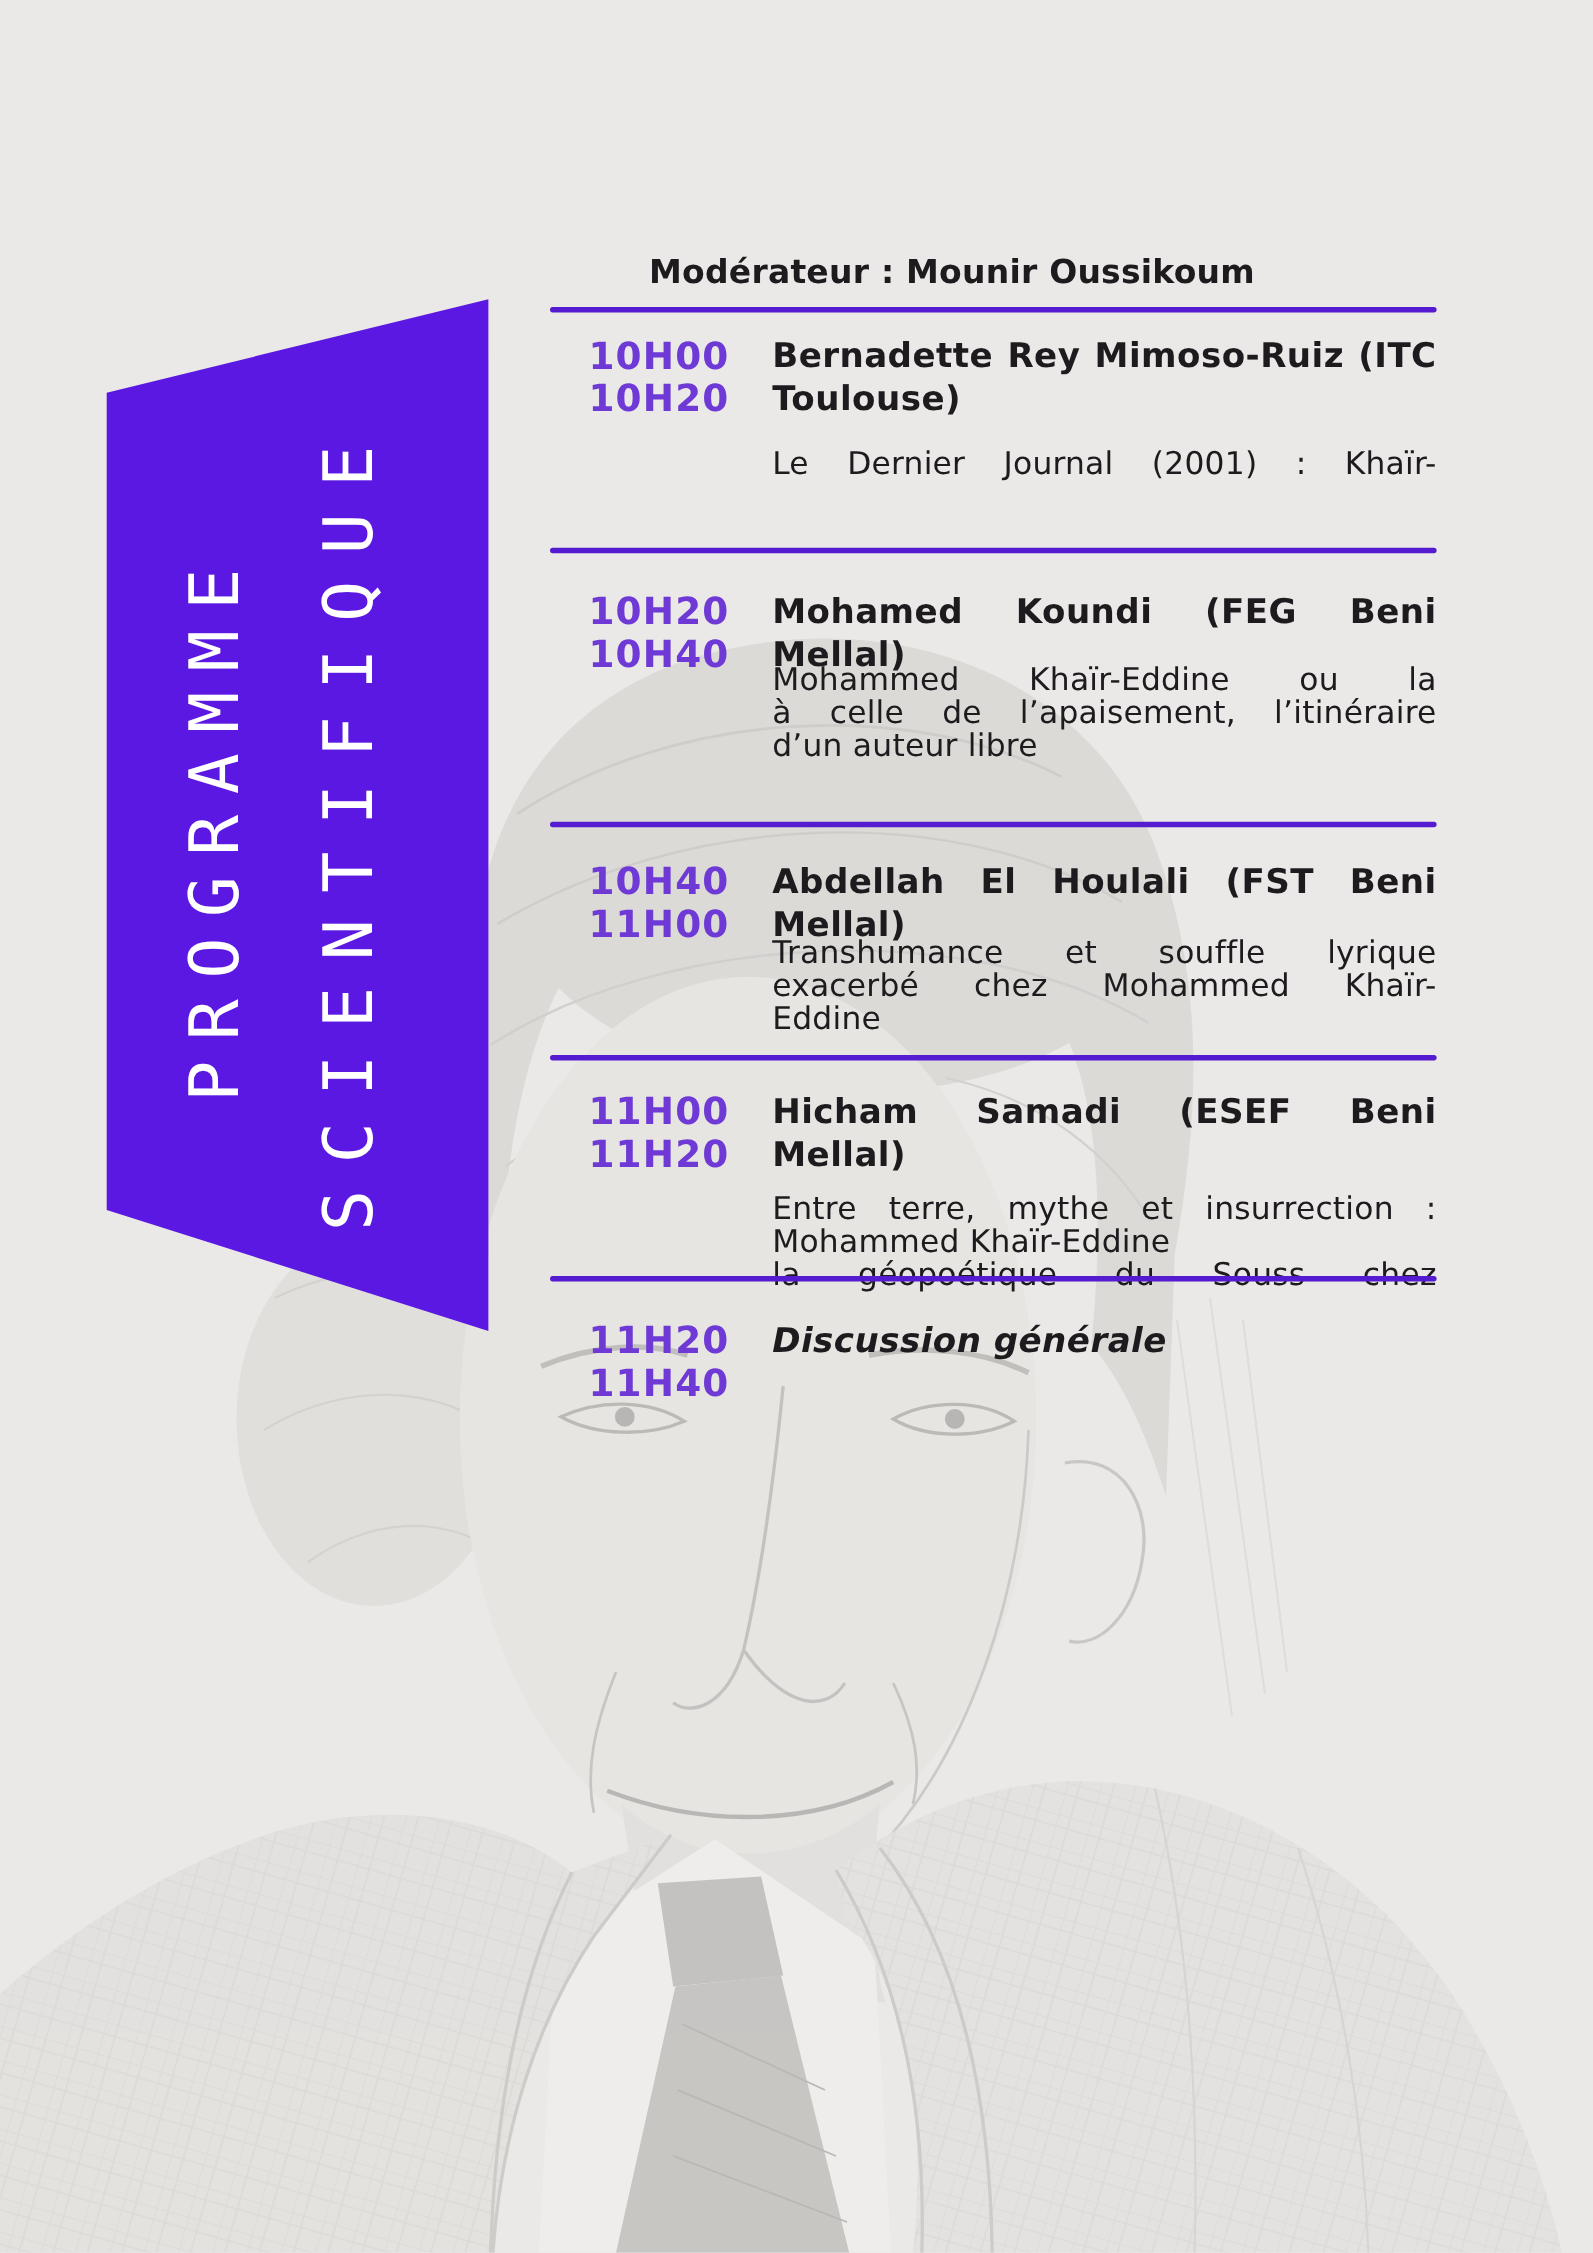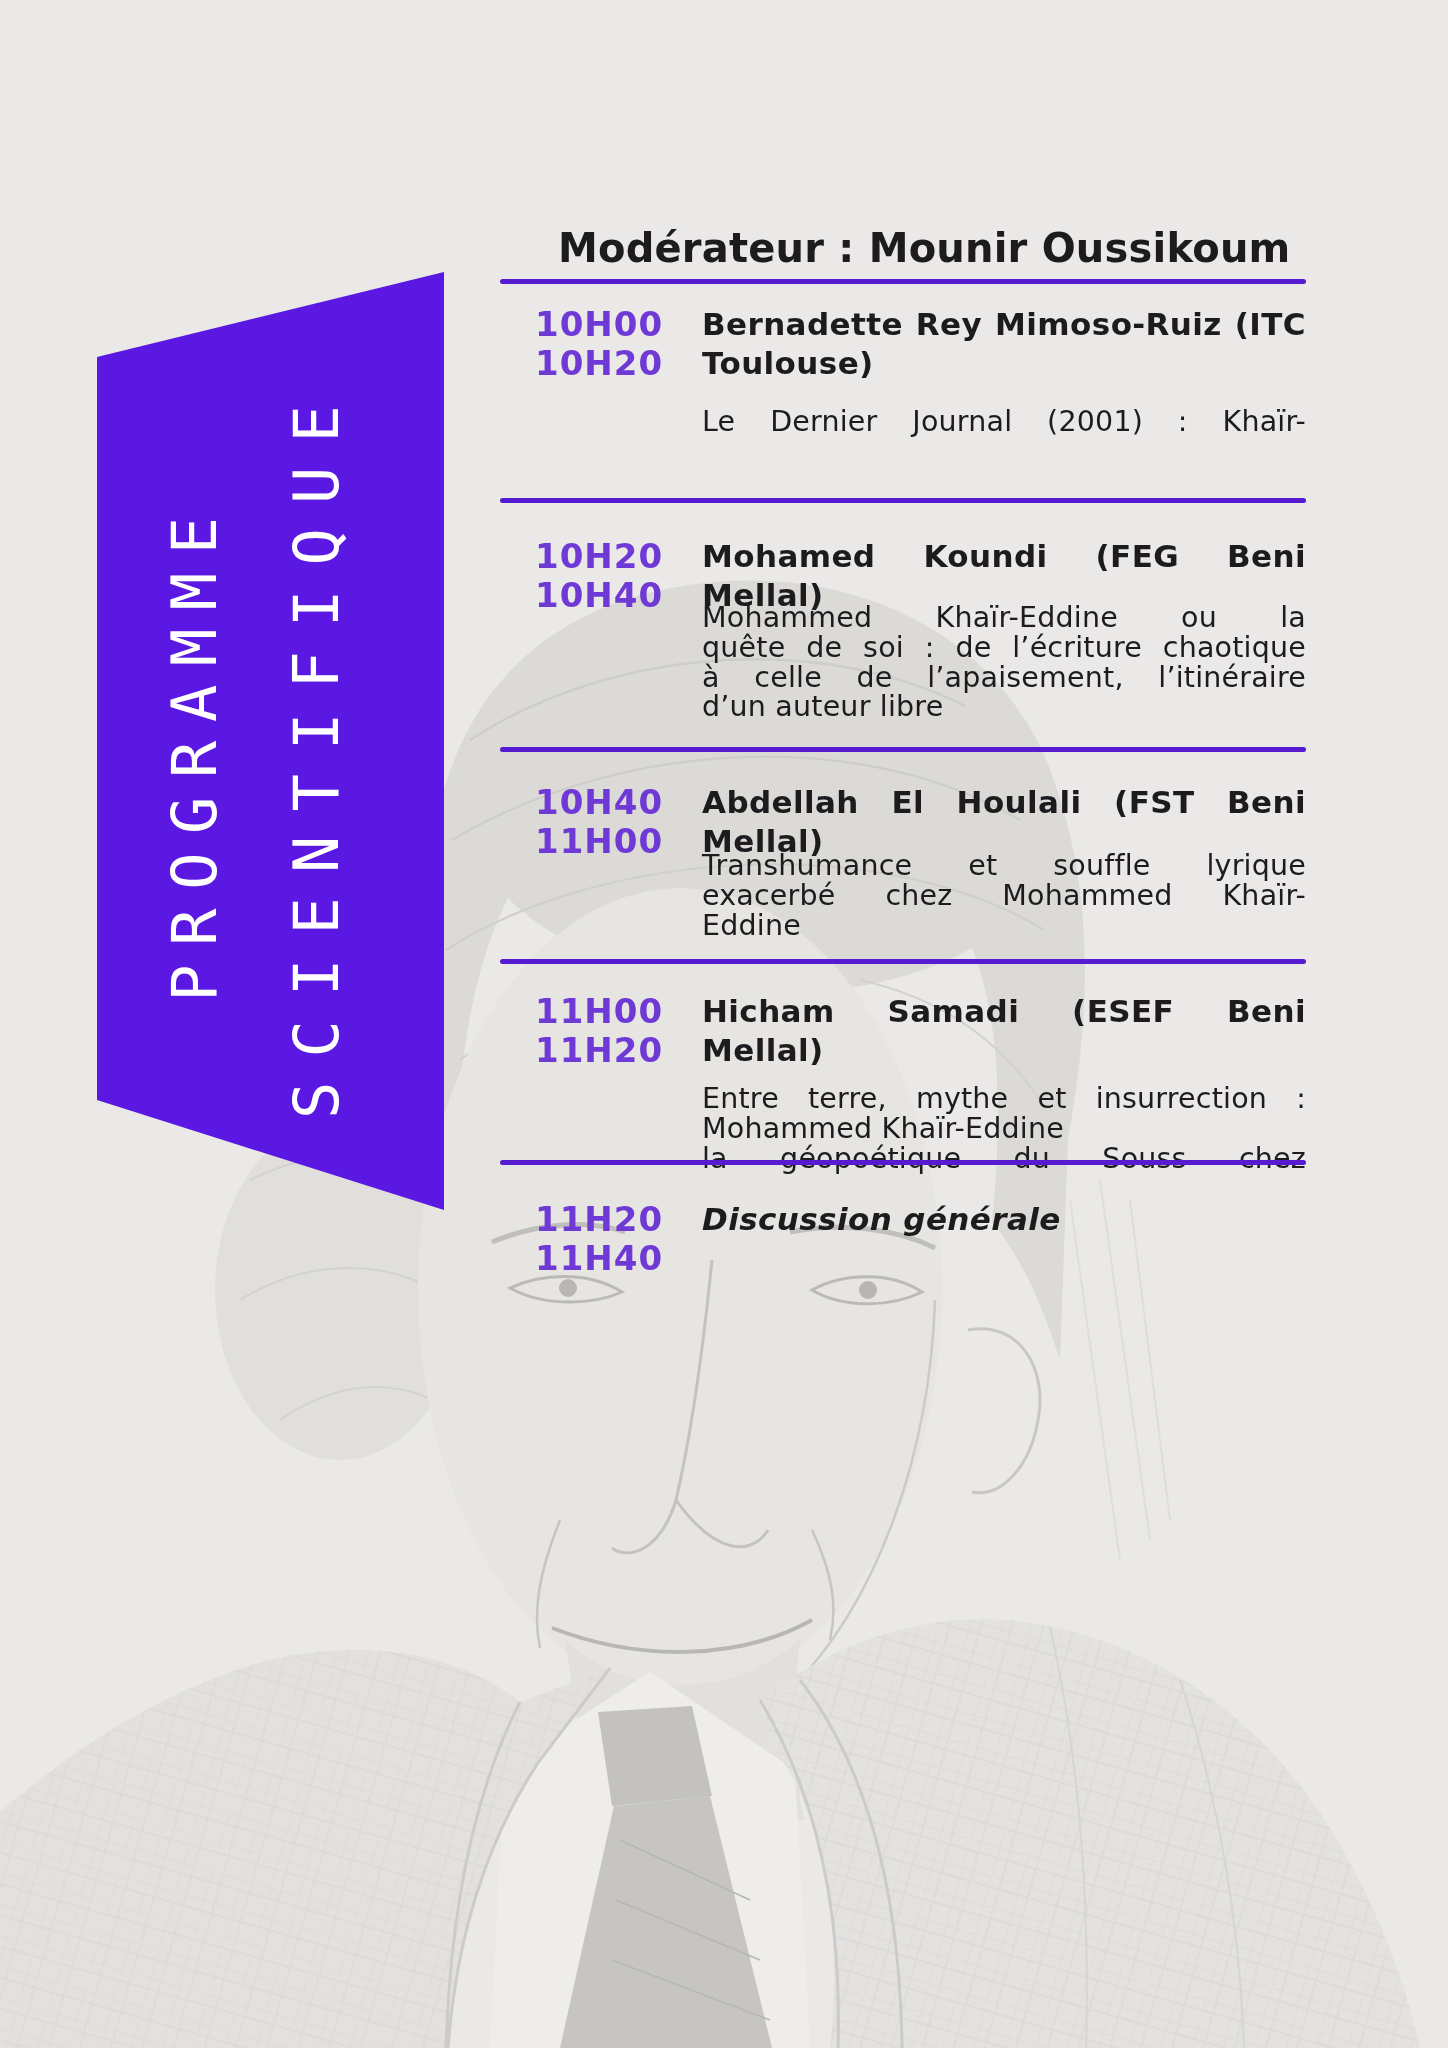--- a/index.html
+++ b/index.html
@@ -25,22 +25,22 @@
     transform:rotate(-90deg);
     display:flex;flex-direction:column;justify-content:center;align-items:center;
     font-family:"DejaVu Sans Mono", monospace;
     color:#ffffff;
   }
   .banner-line{font-size:62px;line-height:122px;white-space:nowrap;}
   .bl1{letter-spacing:.30em;}
   .bl2{letter-spacing:.39em;}
   
   .moderator{
-    position:absolute;left:558px;top:226px;width:760px;
-    font-size:40px;font-weight:700;line-height:44px;letter-spacing:.2px;
+    position:absolute;left:590px;top:226px;width:760px;
+    font-size:30px;font-weight:700;line-height:44px;letter-spacing:.2px;
     white-space:nowrap;
   }
   .sep{
     position:absolute;left:500px;width:806px;height:5px;
     background:var(--sep);border-radius:3px;
   }
   .time{
     position:absolute;left:535px;width:160px;
     color:var(--time);font-weight:700;font-size:34px;line-height:39px;
     letter-spacing:1px;
@@ -143,21 +143,20 @@
     <div class="sep" style="top: 498px;"></div>
     <div class="time" style="top: 537px;">
       <div>10H20</div>
       <div>10H40</div>
     </div>
     <div class="tblock" style="top: 537px;">
       <div class="speaker-line jl">Mohamed Koundi (FEG Beni Mellal)</div>
     </div>
     <div class="tblock" style="top: 603px;">
       <div class="talk-line jl">Mohammed Khaïr-Eddine ou la</div>
-      <div class="talk-line jl">quête de soi : de l’écriture chaotique</div>
       <div class="talk-line jl">à celle de l’apaisement, l’itinéraire</div>
       <div class="talk-line ll">d’un auteur libre</div>
     </div>
     <div class="sep" style="top: 747px;"></div>
     <div class="time" style="top: 783px;">
       <div>10H40</div>
       <div>11H00</div>
     </div>
     <div class="tblock" style="top: 783px;">
       <div class="speaker-line jl">Abdellah El Houlali (FST Beni Mellal)</div>

